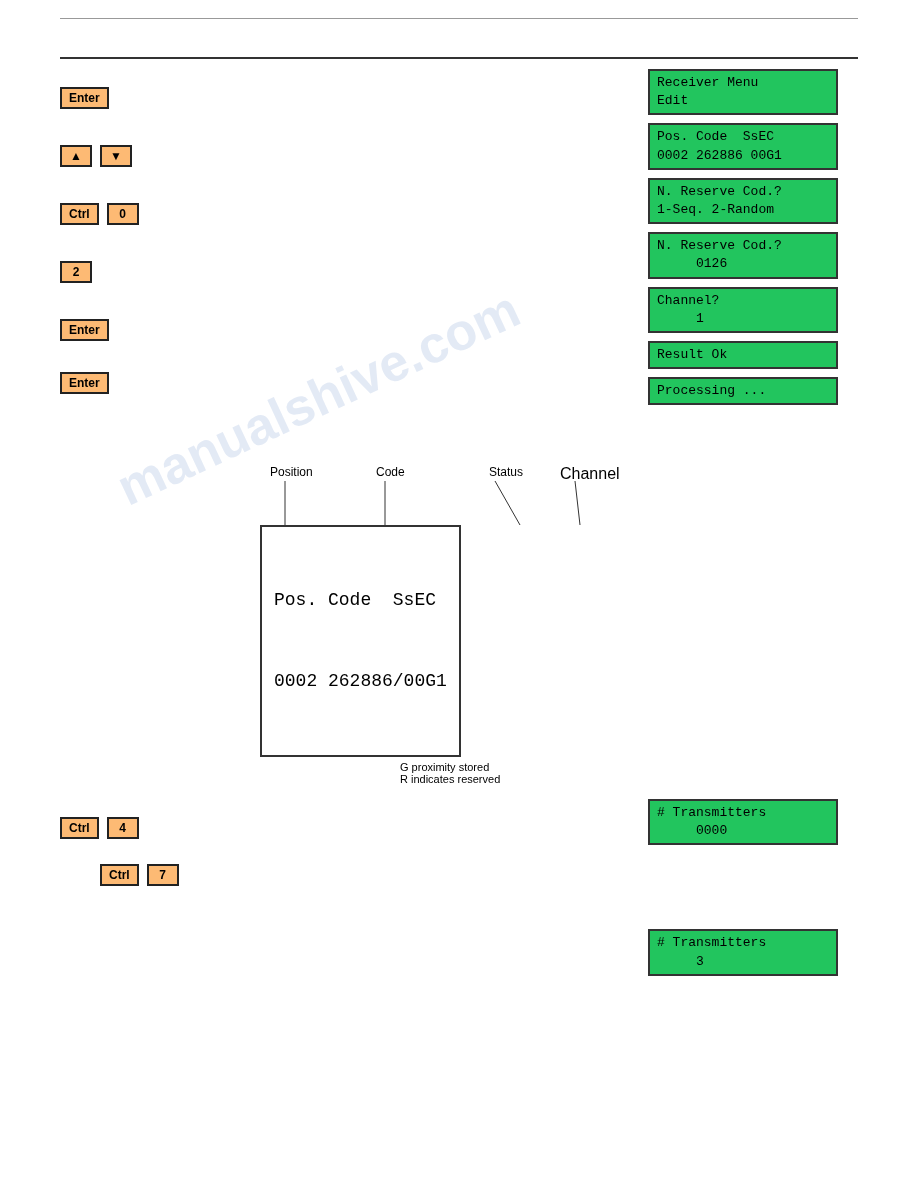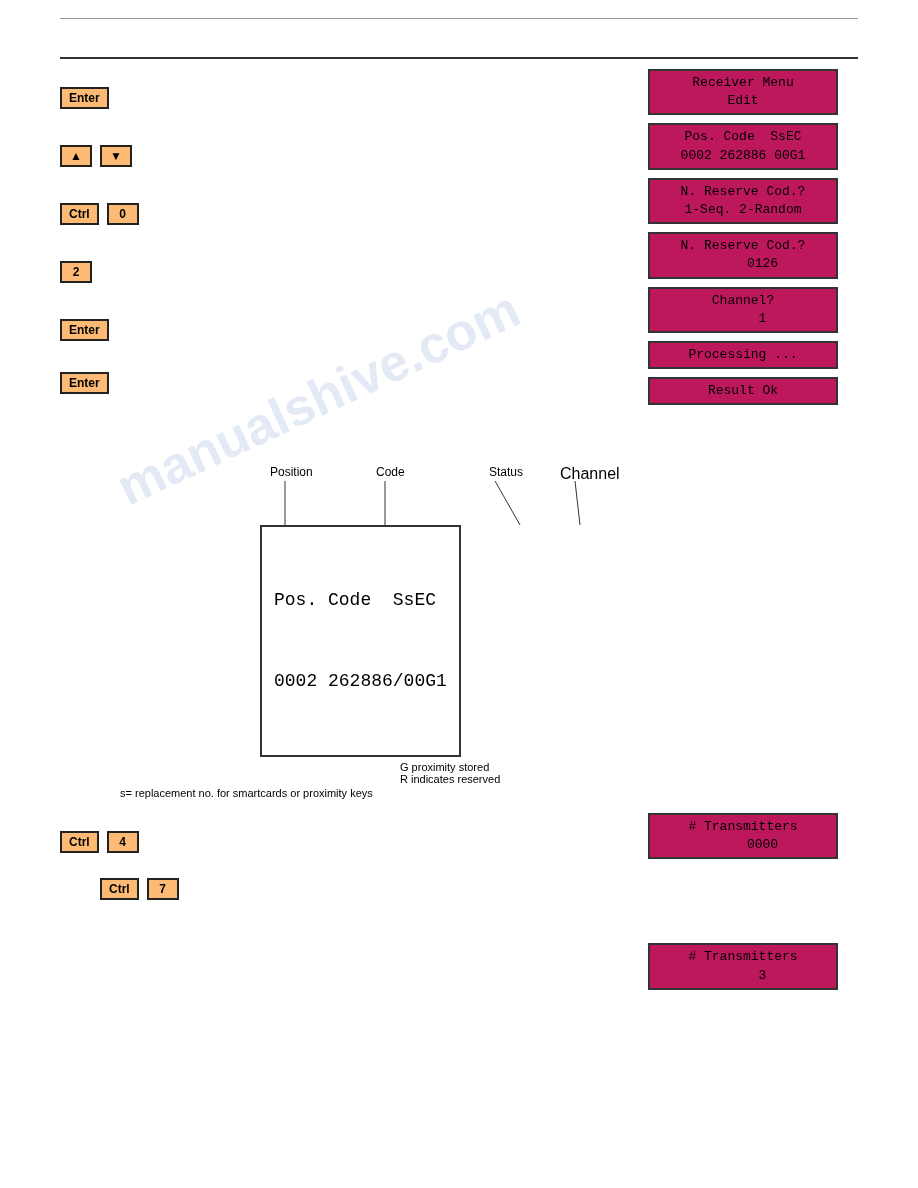--- a/index.html
+++ b/index.html
@@ -57,23 +57,22 @@
       min-height: 1188px;
     }
 
     .lcd-inline {
       display: inline-block;
       border: 2px solid #333;
       font-family: 'Courier New', monospace;
       font-size: 13px;
       padding: 3px 7px;
       line-height: 1.4;
-      background: #be185d;
+      background: #22c55e;
       white-space: pre;
-      text-align: center;
     }
 
     .key-box {
       display: inline-flex;
       align-items: center;
       justify-content: center;
       border: 2px solid #222;
       padding: 1px 7px;
       font-family: Arial, sans-serif;
       font-size: 12px;
@@ -149,25 +148,25 @@
         <div class="lcd-inline" style="font-size:13px; display:block; width:190px;">N. Reserve Cod.?
      0126</div>
       </div>
 
       <div style="margin-bottom:8px;">
         <div class="lcd-inline" style="font-size:13px; display:block; width:190px;">Channel?
      1</div>
       </div>
 
       <div style="margin-bottom:8px;">
+        <div class="lcd-inline" style="font-size:13px; display:block; width:190px;">Result Ok</div>
+      </div>
+
+      <div style="margin-bottom:8px;">
         <div class="lcd-inline" style="font-size:13px; display:block; width:190px;">Processing ...</div>
-      </div>
-
-      <div style="margin-bottom:8px;">
-        <div class="lcd-inline" style="font-size:13px; display:block; width:190px;">Result Ok</div>
       </div>
 
     </div>
   </div>
 
   <div style="padding: 10px 60px 0 60px;">
 
     <div style="position:relative; margin-left: 200px; width:480px; height:60px;">
 
       <span style="position:absolute; left:10px; top:0; font-size:12px; font-family:Arial;text-align:center;">Position</span>
@@ -193,21 +192,20 @@
         <div>0002 262886/00G1</div>
       </div>
     </div>
 
     <div style="margin-left: 340px; margin-top: 4px; font-size:11px; font-family:Arial; position:relative;">
       <span>G proximity stored</span><br>
       <span>R indicates reserved</span>
     </div>
 
     <div style="margin-left: 60px; margin-top: 2px; font-size:11px; font-family:Arial;">
-      <div>s= replacement no. for smartcards or proximity keys</div>
     </div>
 
   </div>
 
   <div style="display:flex; padding: 10px 60px 0 60px; gap:0; margin-top:4px;">
 
     <div style="flex:1; position:relative;">
 
       <div style="height:58px; display:flex; align-items:center; gap:8px;">
         <span class="key-box">Ctrl</span>

